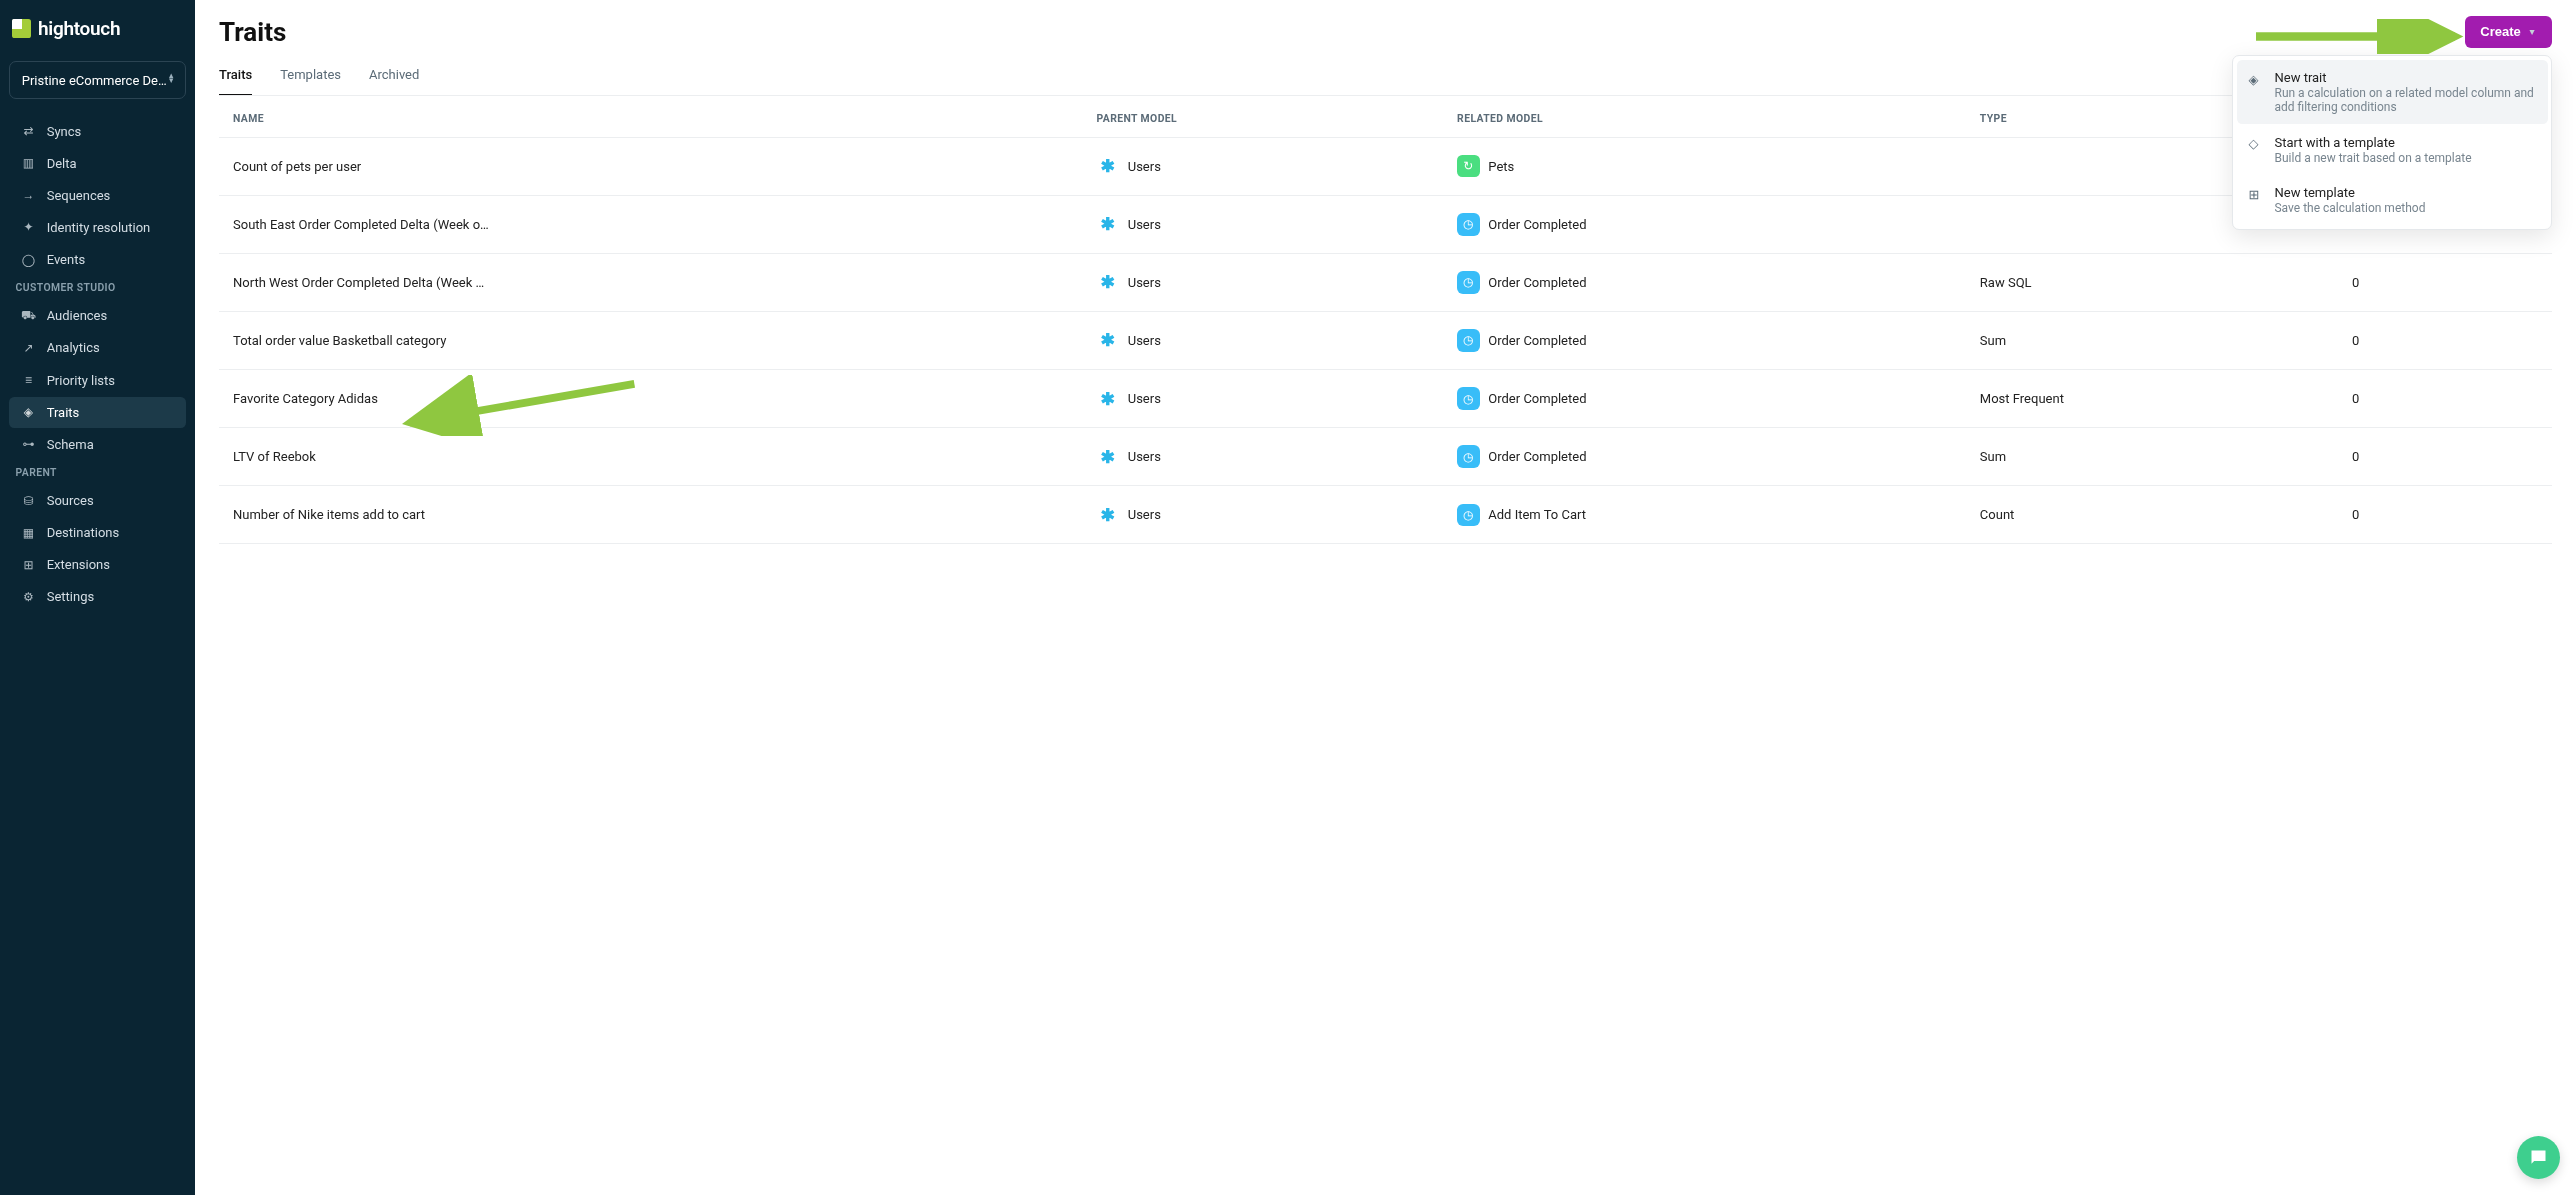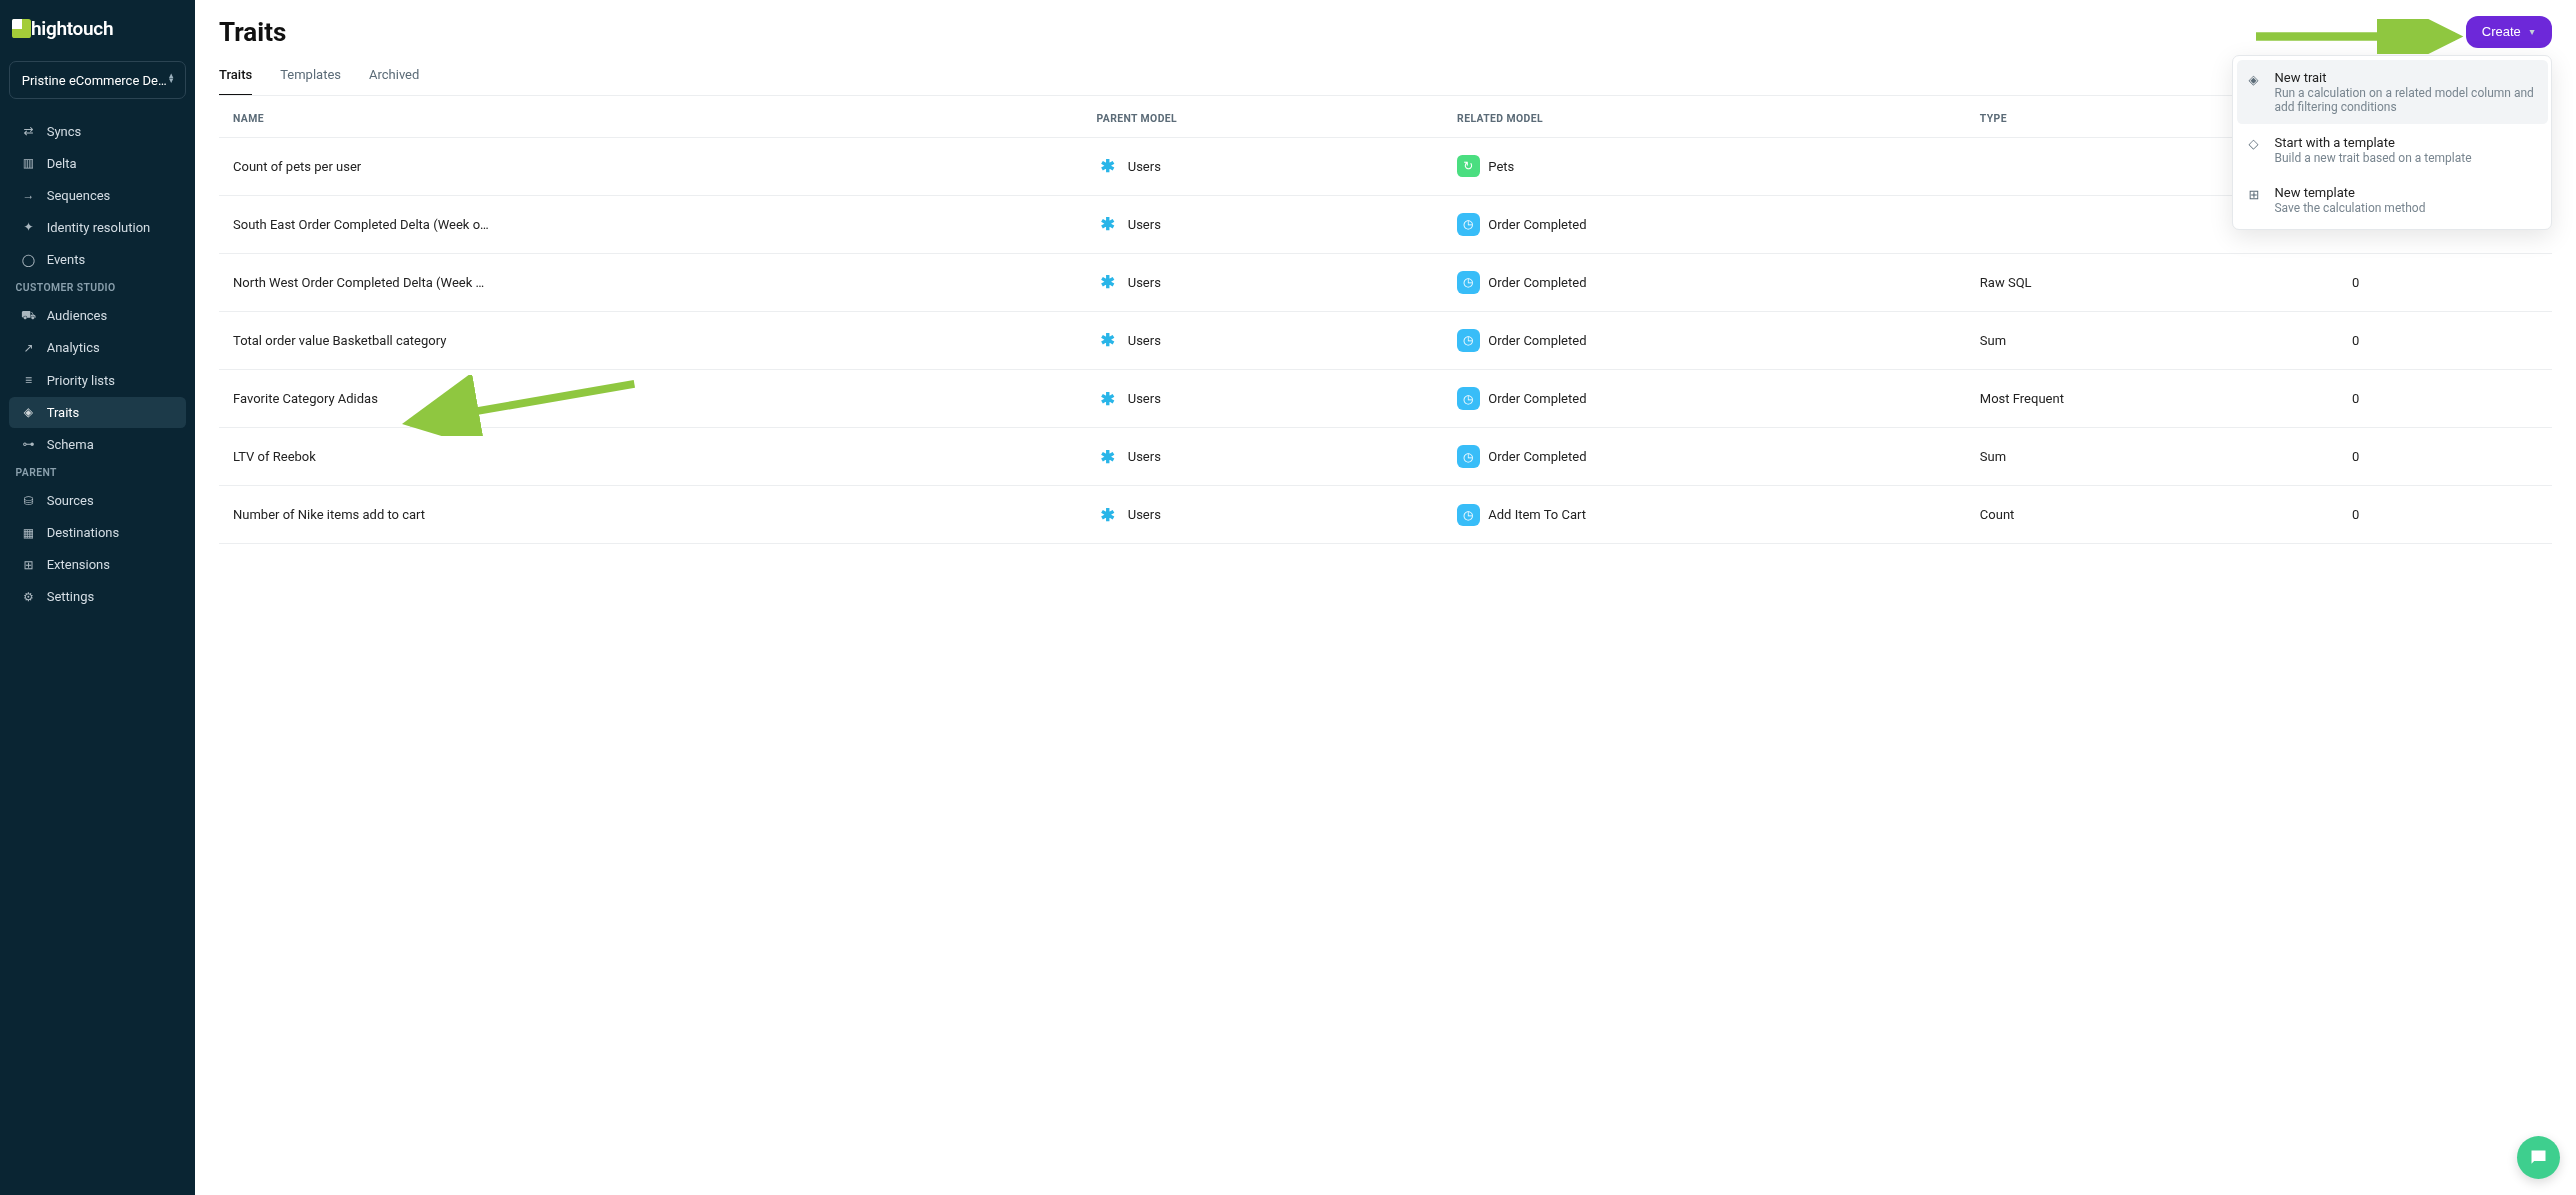--- a/index.html
+++ b/index.html
@@ -1,34 +1,34 @@
 <!DOCTYPE html>
 <html style="font-size:14px"><head>
 <meta charset="utf-8">
 <style>
 * { margin: 0; padding: 0; box-sizing: border-box; }
 body { font-family: -apple-system, BlinkMacSystemFont, "Segoe UI", Roboto, sans-serif; display: flex; height: 100vh; overflow: hidden; background: #fff; }
 
 .sidebar { width: 195px; background: #0a2533; color: #d4dde4; display: flex; flex-direction: column; flex-shrink: 0; padding-top: 8.7px; }
-.logo { display: flex; align-items: center; padding: 8.7px 12px 14px; }
+.logo { display: flex; align-items: center; gap: 7px; padding: 8.7px 12px 14px; }
 .logo-mark { width: 19px; height: 19px; background: #a4cd39; border-radius: 2.6px; position: relative; }
 .logo-mark::before { content: ""; position: absolute; top: 0; left: 0; width: 9.5px; height: 9.5px; background: #fff; border-radius: 1.7px 0 0 0; }
 .logo-text { color: #fff; font-size: 19px; font-weight: 600; letter-spacing: -0.3px; }
 .workspace-select { margin: 7px 8.7px 15.6px; border: 0.9px solid #2b4453; border-radius: 7px; padding: 10.4px 12px; display: flex; align-items: flex-start; justify-content: space-between; cursor: pointer; }
 .workspace-label { font-size: 13px; color: #fff; white-space: nowrap; overflow: hidden; text-overflow: ellipsis; }
 .workspace-caret { font-size: 8.7px; color: #9bb0bd; line-height: 0.6; }
 .nav-section-label { font-size: 10.4px; letter-spacing: 0.4px; color: #8aa0ad; padding: 5.2px 15.6px; font-weight: 600; }
 .nav-item { display: flex; align-items: center; gap: 10.4px; padding: 7.8px 12px; margin: 0.9px 8.7px; border-radius: 5.2px; font-size: 13px; cursor: pointer; color: #d4dde4; }
 .nav-item.active { background: #1c3a49; color: #fff; }
 .nav-icon { width: 15.6px; height: 15.6px; display: flex; align-items: center; justify-content: center; font-size: 12px; opacity: 0.8; flex-shrink: 0; }
 
 .main { flex: 1; display: flex; flex-direction: column; background: #fff; overflow: auto; padding: 15.6px 24px; position: relative; }
 .main-header { display: flex; align-items: center; justify-content: space-between; }
 .page-title { font-size: 26px; font-weight: 700; color: #111; }
-.create-btn { background: #6d28d9; color: #fff; border: none; padding: 8.7px 15.6px; font-size: 13px; border-radius: 12px; display: flex; align-items: center; gap: 7px; cursor: pointer; font-weight: 400; }
+.create-btn { background: #a21caf; color: #fff; border: none; padding: 8.7px 15.6px; font-size: 13px; border-radius: 6px; display: flex; align-items: center; gap: 7px; cursor: pointer; font-weight: 700; }
 .create-caret { font-size: 8.7px; color: #c5d0d8; }
 
 .tabs { display: flex; gap: 28px; border-bottom: 0.9px solid #eceef0; margin-top: 8.7px; }
 .tab { padding: 10.4px 0 12px; font-size: 13px; color: #5b6b77; cursor: pointer; border-bottom: 1.7px solid transparent; }
 .tab.active { color: #111; border-bottom-color: #111; font-weight: 500; }
 
 table { width: 100%; border-collapse: collapse; }
 th { text-align: left; font-size: 10.4px; font-weight: 700; letter-spacing: 0.4px; color: #5b6b77; padding: 15.6px 14px 12px; border-bottom: 0.9px solid #eceef0; }
 td { padding: 17.3px 14px; border-bottom: 0.9px solid #eceef0; font-size: 13px; color: #222; vertical-align: middle; }
 .model-cell { display: flex; align-items: center; gap: 8.7px; }

